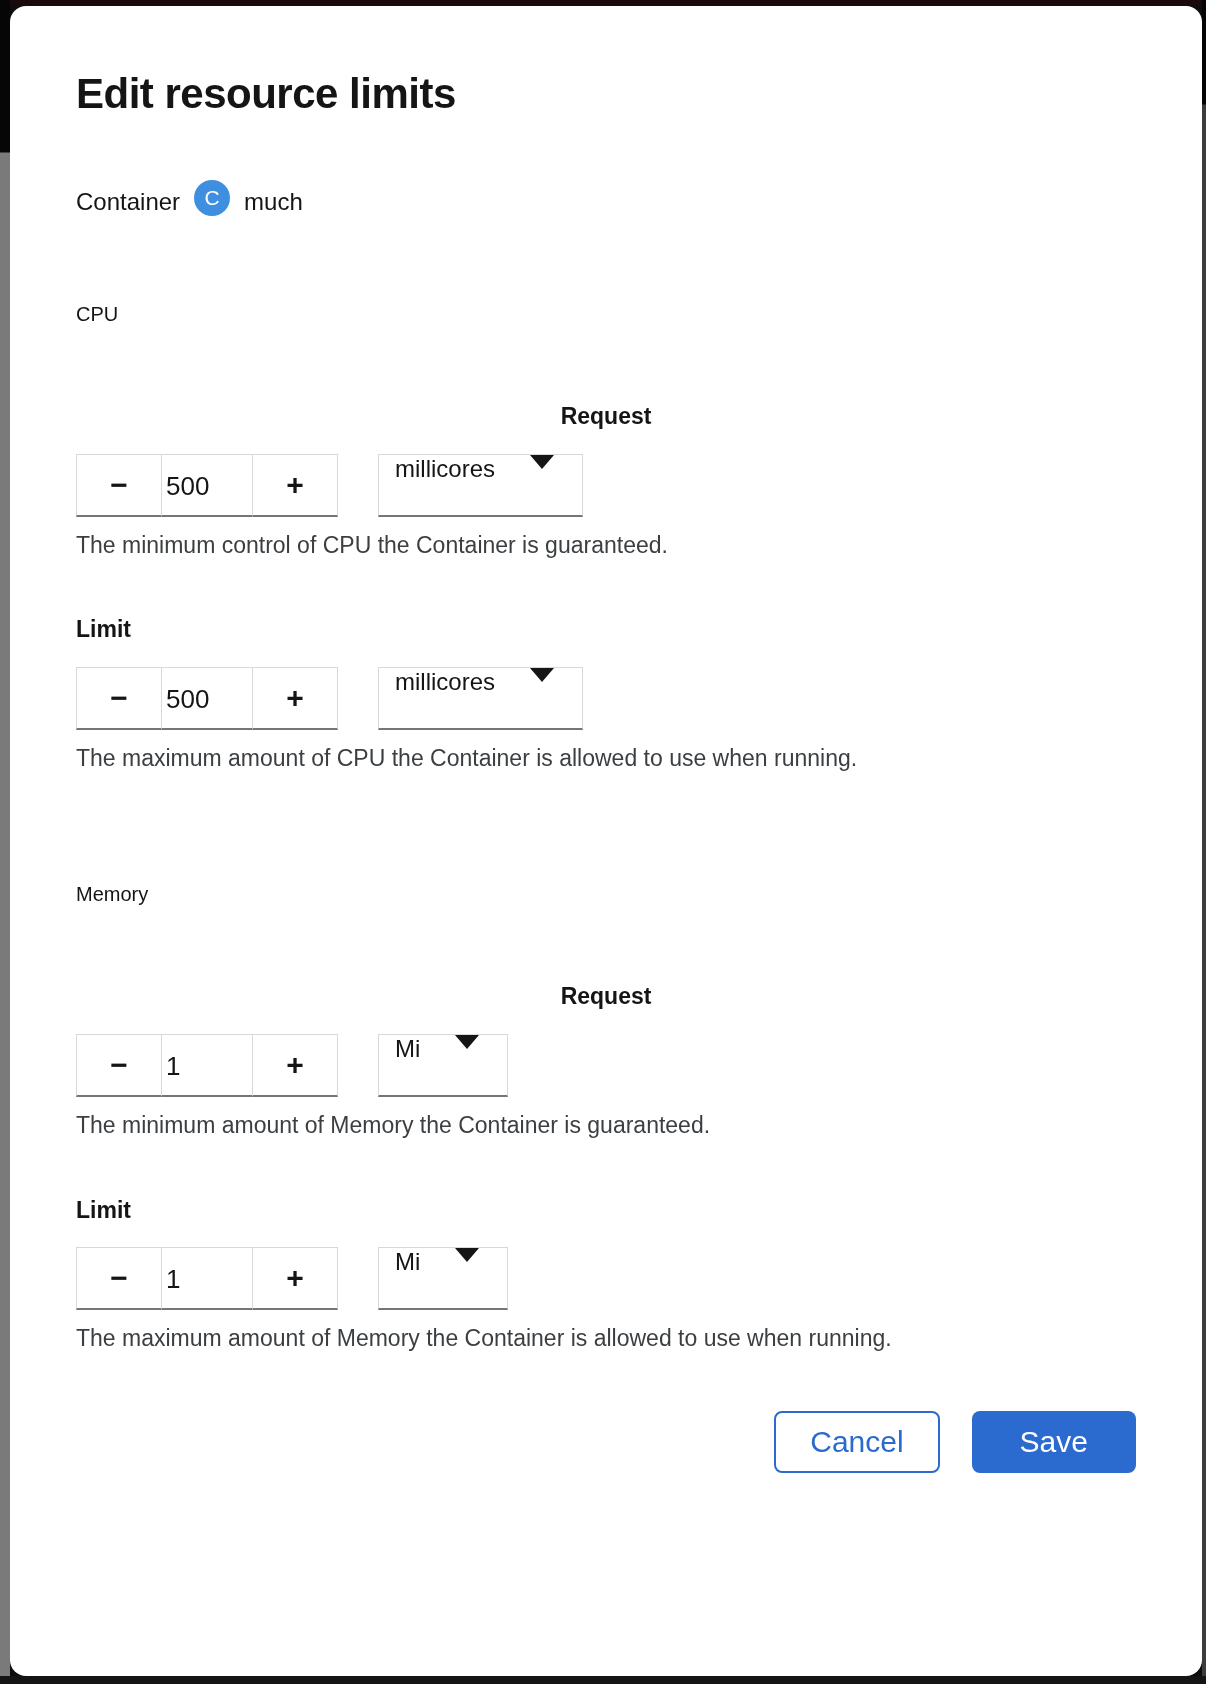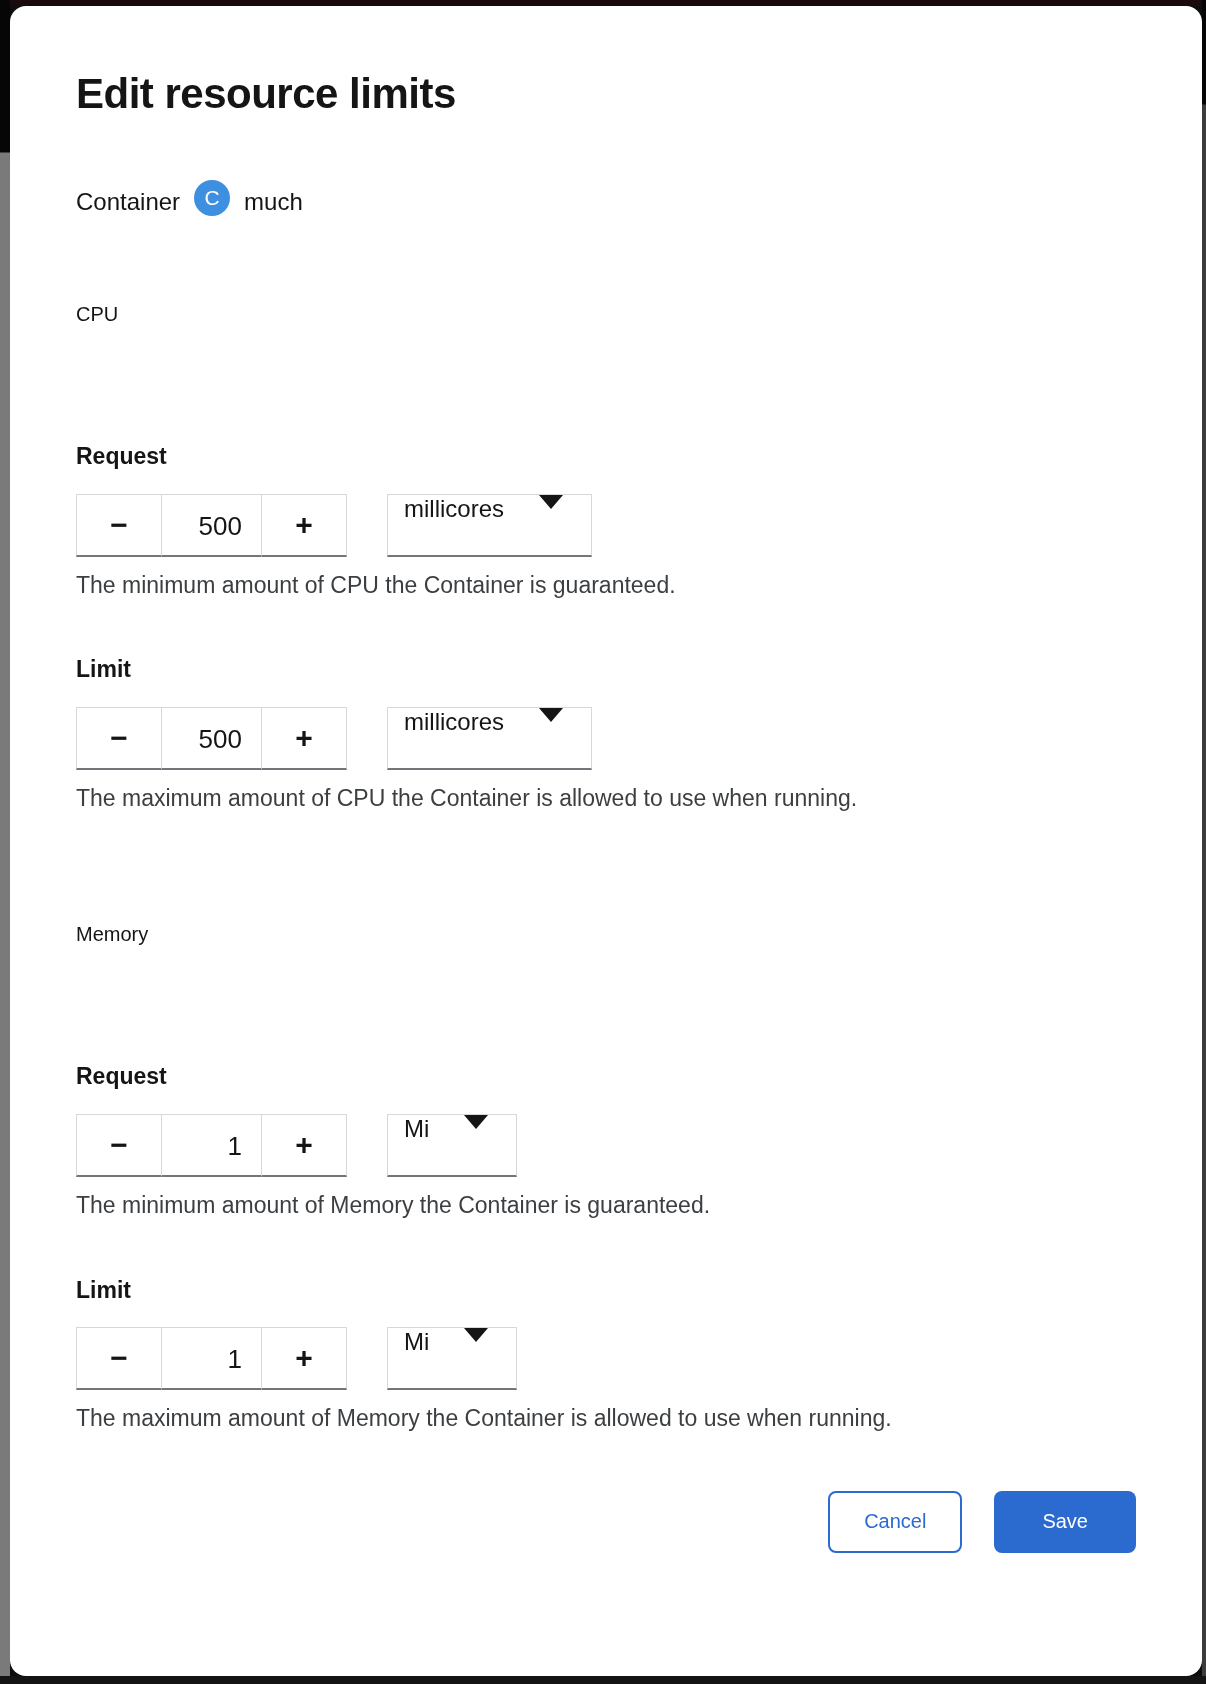--- a/index.html
+++ b/index.html
@@ -64,45 +64,45 @@
 
   h2.section-heading {
     margin: 86px 0 0 0;
     font-size: 20px; line-height: 1.2; font-weight: 400;
   }
   h2.section-heading.memory { margin-top: 108px; }
 
   .field-label {
     font-size: 23px; line-height: 1.3; font-weight: 700;
   }
-  .label-first  { margin-top: 116px; }
+  .label-first  { margin-top: 76px; text-align: center; }
   .label-second { margin-top: 54px; }
 
   .controls-row {
     margin-top: 22px; height: 63px;
     display: flex; align-items: stretch;
   }
   .number-input { display: flex; align-items: stretch; }
   .num-btn {
     width: 86px;
     background: #ffffff;
     border: 1px solid #d8d8d8;
     border-bottom: 2px solid #72767b;
     font-size: 30px; font-weight: 700; color: #151515;
     padding: 0; cursor: pointer;
     display: flex; align-items: center; justify-content: center;
   }
   .num-btn + .num-value, .num-value + .num-btn { margin-left: -1px; }
   .num-value {
-    width: 101px;
+    width: 92px;
     border: 1px solid #d8d8d8;
     border-bottom: 2px solid #72767b;
     font-family: "Liberation Sans", sans-serif;
     font-size: 26px; color: #151515;
-    text-align: right; padding: 3px 19px 0 4px;
+    padding: 3px 19px 0 4px;
     outline: none; background: #ffffff;
   }
   .unit-select {
     margin-left: 40px;
     background: #ffffff;
     border: 1px solid #d8d8d8;
     border-bottom: 2px solid #72767b;
     display: flex; 
     padding: 0 28px 0 16px;
     cursor: pointer;
@@ -122,21 +122,21 @@
   }
 
   .footer {
     margin-top: 56px;
     display: flex; justify-content: flex-end; align-items: center;
     gap: 32px;
   }
   .btn {
     height: 62px; border-radius: 8px;
     font-family: "Liberation Sans", sans-serif;
-    font-size: 20px; cursor: pointer;
+    font-size: 30px; cursor: pointer;
     display: inline-flex; align-items: center; justify-content: center;
   }
   .btn-secondary {
     background: #ffffff;
     color: var(--primary-blue, #2b6bcf);
     border: 2px solid var(--primary-blue, #2b6bcf);
     padding: 0 34px;
   }
   .btn-primary {
     background: var(--primary-blue, #2b6bcf);
@@ -175,21 +175,21 @@
         <input class="num-value" type="text" value="500" style="">
         <button class="num-btn">
             <span>+</span>
           </button>
       </div>
       <div class="unit-select">
         <span class="unit-label">millicores</span>
         <span class="caret"></span>
       </div>
     </div>
-    <p class="help">The minimum amount of CPU the Container is guaranteed.</p>
+    <p class="help">The minimum control of CPU the Container is guaranteed.</p>
   </div>
 
   <div class="field">
     <div class="field-label label-second">Limit</div>
     <div class="controls-row">
       <div class="number-input">
         <button class="num-btn">
             <span>−</span>
           </button>
         <input class="num-value" type="text" value="500" style="">

